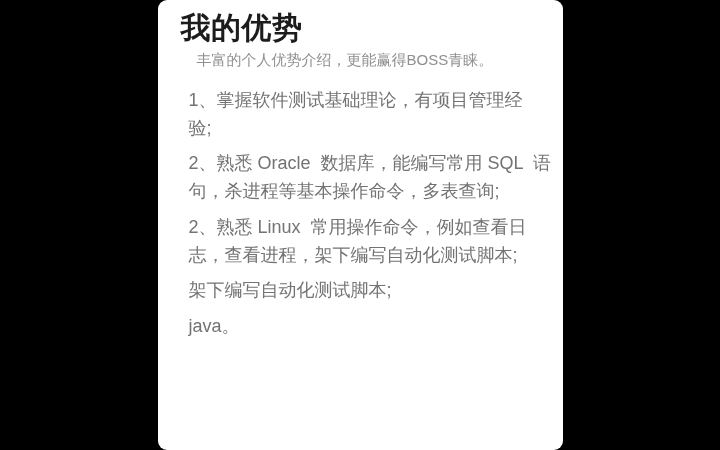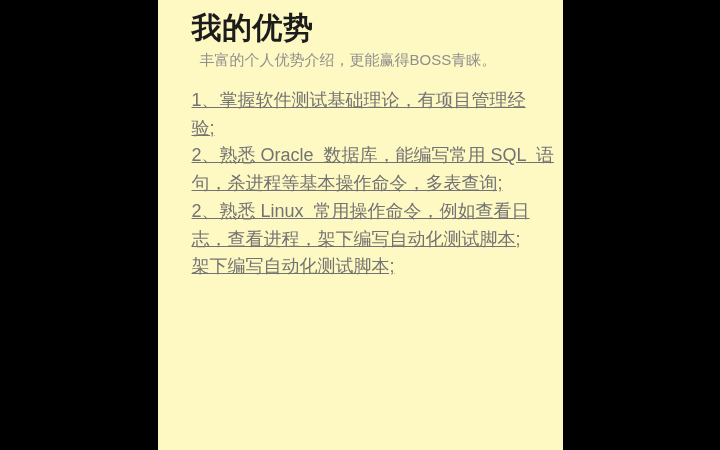--- a/index.html
+++ b/index.html
@@ -15,47 +15,47 @@
   }
   .letterbox {
     width: 720px;
     height: 450px;
     background: #000000;
   }
   .page {
     width: 405px;
     height: 450px;
     margin: 0 auto;
-    background: #fef9c3;
+    background: #ffffff;
     box-sizing: border-box;
-    padding: 8px 18px 0 34px;
+    padding: 8px 18px 0 23px;
+    border-radius: 9px;
   }
   .title {
     margin: 0;
     font-size: 30px;
     line-height: 40px;
     font-weight: 700;
     color: #1c1c1c;
     letter-spacing: 0.5px;
   }
   .subtitle {
-    margin: 1px 0 0 8px;
+    margin: 1px 0 0 16px;
     font-size: 15px;
     line-height: 21px;
     color: #8f8f8f;
   }
   .advantages {
     margin-top: 17px;
     font-size: 18px;
     line-height: 27.7px;
     color: #737373;
   }
   .item {
-    margin: 0;
-    text-decoration: underline;
+    margin: 8px;
   }
   .line {
     white-space: pre;
   }
 </style>
 </head>
 <body>
 
 <div class="letterbox">
   <div class="page">
@@ -71,16 +71,17 @@
         <div class="line">句，杀进程等基本操作命令，多表查询;</div>
       </div>
       <div class="item">
         <div class="line">2、熟悉 Linux  常用操作命令，例如查看日</div>
         <div class="line">志，查看进程，架下编写自动化测试脚本;</div>
       </div>
       <div class="item">
         <div class="line">架下编写自动化测试脚本;</div>
       </div>
       <div class="item">
+        <div class="line">java。</div>
       </div>
     </div>
   </div>
 </div>
 
 </body></html>

